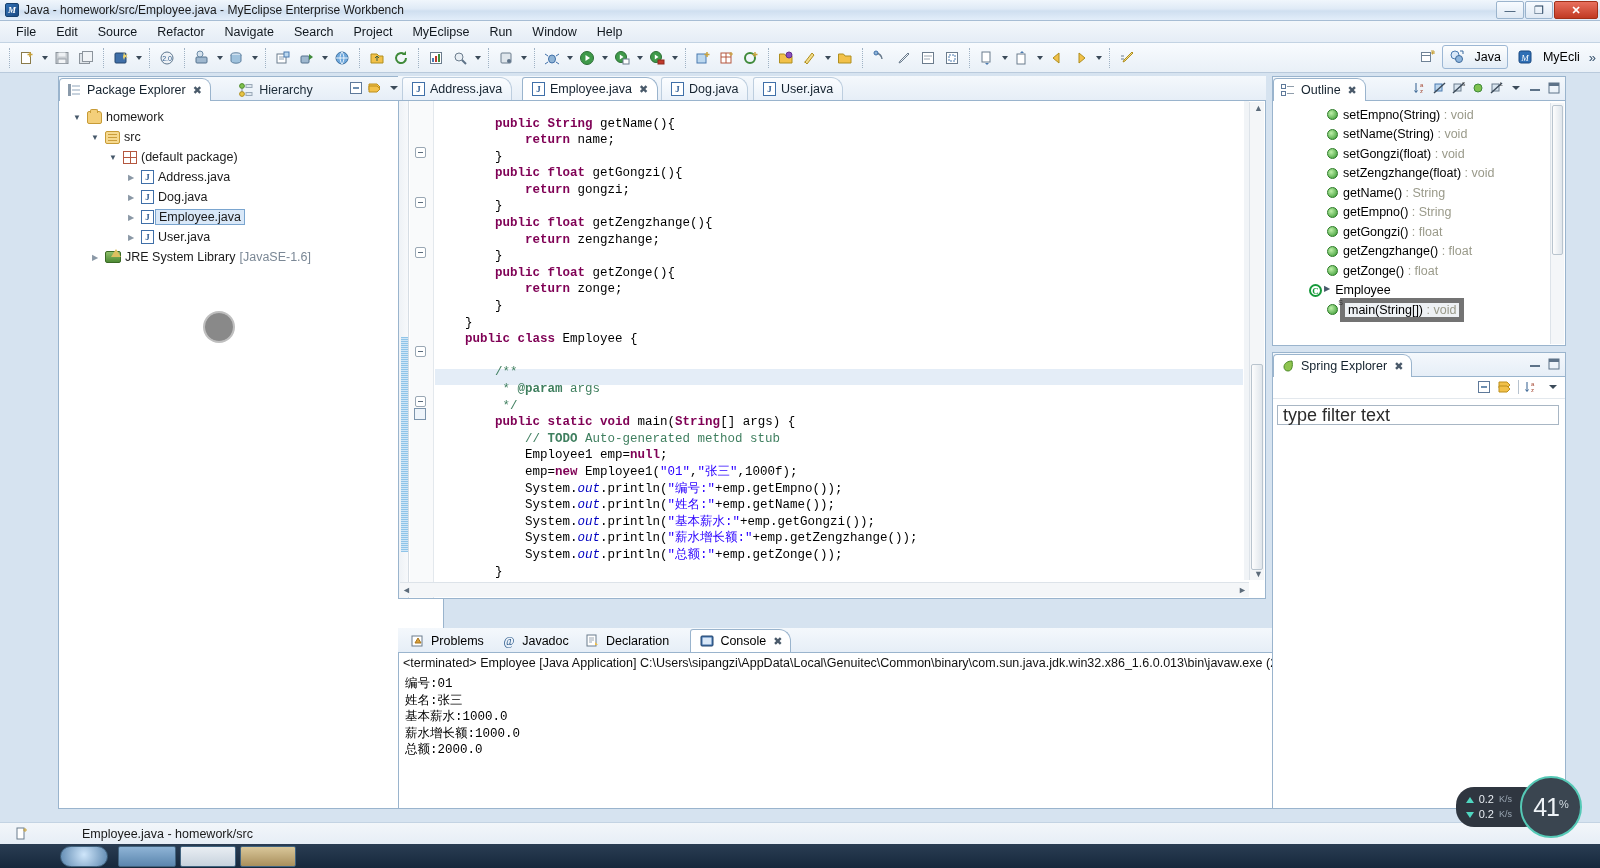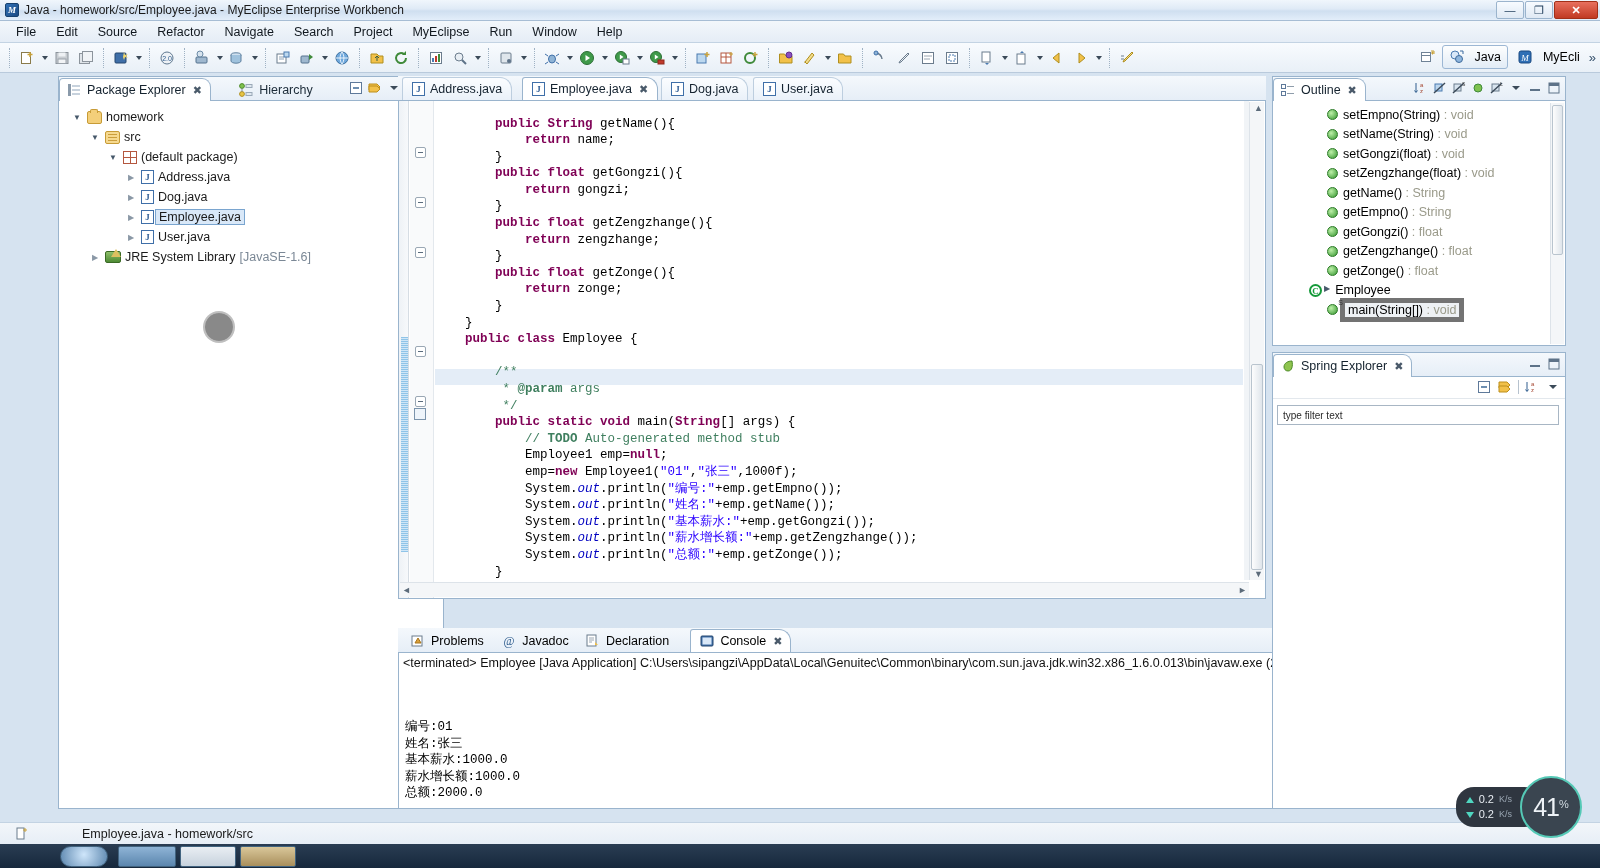--- a/index.html
+++ b/index.html
@@ -162,21 +162,21 @@
   #console-tabbar { position:absolute; left:0; top:0; width:100%; height:24px;
      background: linear-gradient(180deg,#f4f8fc,#e6eef7); }
   .cs-tab { display:inline-flex; align-items:center; gap:5px; height:23px; padding:0 8px;
      font-size:12.5px; position:relative; top:1px;}
   .cs-tab.active { background:#fff; border:1px solid #9ab4cd; border-bottom:none;
      border-radius:3px 12px 0 0; }
   #console-body { position:absolute; left:0; top:24px; right:0; bottom:0;
      border:1px solid #9ab4cd; background:#fff; overflow:hidden;}
   .console-head { font-size:12.5px; color:#111; padding:2px 4px; white-space:nowrap; }
   .console-out { font-family:"Liberation Mono", monospace; font-size:12.5px; line-height:16.6px;
-     color:#000; padding:2px 6px; white-space:pre;margin-top:43px; }
+     color:#000; padding:2px 6px; white-space:pre; }
   .cs-vscroll { position:absolute; right:1px; top:1px; width:15px; bottom:1px;
      background:#f4f6f8; border-left:1px solid #dde3e9;}
 
   
   #outline-panel { left: 1272px; top: 76px; width: 294px; height: 270px;
      border:1px solid #9ab4cd; background:#fff; }
   #outline-panel .view-tabbar { border-bottom:1px solid #9ab4cd; }
   .out-list { padding-top:4px; }
   .out-row { display:flex; align-items:center; gap:5px; height:19.5px; padding-left:54px;
      font-size:12.5px; white-space:nowrap;}
@@ -193,21 +193,21 @@
      border-left:1px solid #dde3e9;}
 
   
   #spring-panel { left: 1272px; top: 352px; width: 294px; height: 457px;
      border:1px solid #9ab4cd; background:#fff; }
   #spring-panel .view-tabbar { border-bottom:1px solid #9ab4cd; height:24px;}
   .sp-toolrow { height:22px; position:relative; background:#fff;
      border-bottom:1px solid #e3e8ed; }
   .sp-tools { position:absolute; right:4px; top:2px; display:flex; gap:5px; align-items:center;}
   .filter-box { margin:6px 6px 0 4px; height:20px; border:1px solid #a8b6c4; background:#fff;
-     display:flex; align-items:center; padding:0 5px; font-size:10px; color:#2b2b2b; }
+     display:flex; align-items:center; padding:0 5px; font-size:18px; color:#2b2b2b; }
 
   
   .statusbar { position:absolute; left:0; bottom:24px; width:1600px; height:22px;
      background:linear-gradient(180deg,#f2f6fa,#e7eef6); border-top:1px solid #c3d3e3;
      display:flex; align-items:center; font-size:12.5px; color:#1a1a1a; }
   .sb-icon { width:16px; height:16px; margin:0 6px 0 14px; position:relative;}
   .sb-text { margin-left: 46px; }
 
   
   .taskbar { position:absolute; left:0; bottom:0; width:1600px; height:24px;

